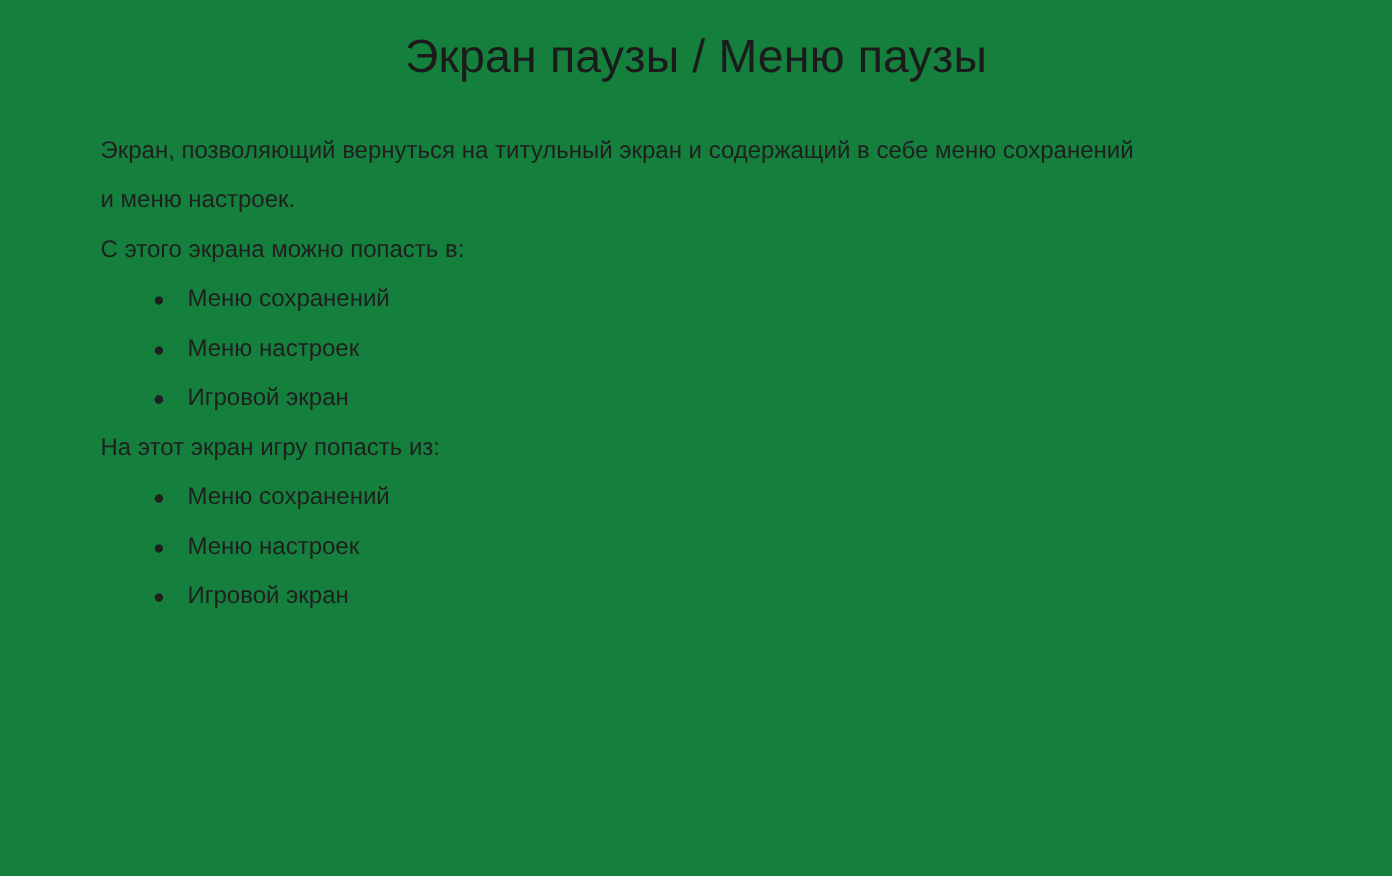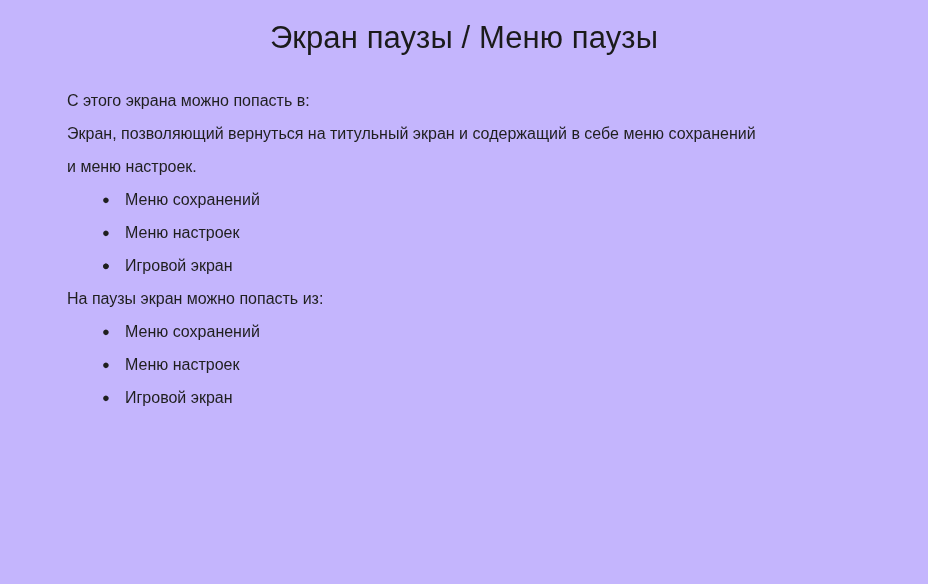--- a/index.html
+++ b/index.html
@@ -13,21 +13,21 @@
     background: #ffffff;
     font-family: "Liberation Sans", "DejaVu Sans", sans-serif;
     color: #202124;
     overflow: hidden;
   }
 
   .page {
     position: relative;
     width: 928px;
     height: 584px;
-    background: #c4b5fd;
+    background: #15803d;
     box-sizing: border-box;
   }
 
   .doc-title {
     margin: 0;
     padding-top: 18px;
     text-align: center;
     font-size: 31px;
     font-weight: 400;
     line-height: 40px;
@@ -83,43 +83,43 @@
 </style>
 </head>
 <body>
 
 <div class="page">
 
   <h1 class="doc-title">Экран паузы / Меню паузы</h1>
 
   <div class="body-block">
 
+    <p class="para">Экран, позволяющий вернуться на титульный экран и содержащий в себе меню сохранений и меню настроек.</p>
+
     <p class="para">С этого экрана можно попасть в:</p>
-
-    <p class="para">Экран, позволяющий вернуться на титульный экран и содержащий в себе меню сохранений и меню настроек.</p>
 
     <ul class="bullets">
       <li>
         <span class="bullet-dot">●</span>
         <span class="item-text">Меню сохранений</span>
       </li>
       <li>
         <span class="bullet-dot">●</span>
         <span class="item-text">Меню настроек</span>
       </li>
       <li>
         <span class="bullet-dot">●</span>
       </li>
       <li>
         <span class="bullet-dot">●</span>
         <span class="item-text">Игровой экран</span>
       </li>
     </ul>
 
-    <p class="para">На паузы экран можно попасть из:</p>
+    <p class="para">На этот экран игру попасть из:</p>
 
     <ul class="bullets">
       <li>
         <span class="bullet-dot">●</span>
         <span class="item-text">Меню сохранений</span>
       </li>
       <li>
         <span class="bullet-dot">●</span>
         <span class="item-text">Меню настроек</span>
       </li>

